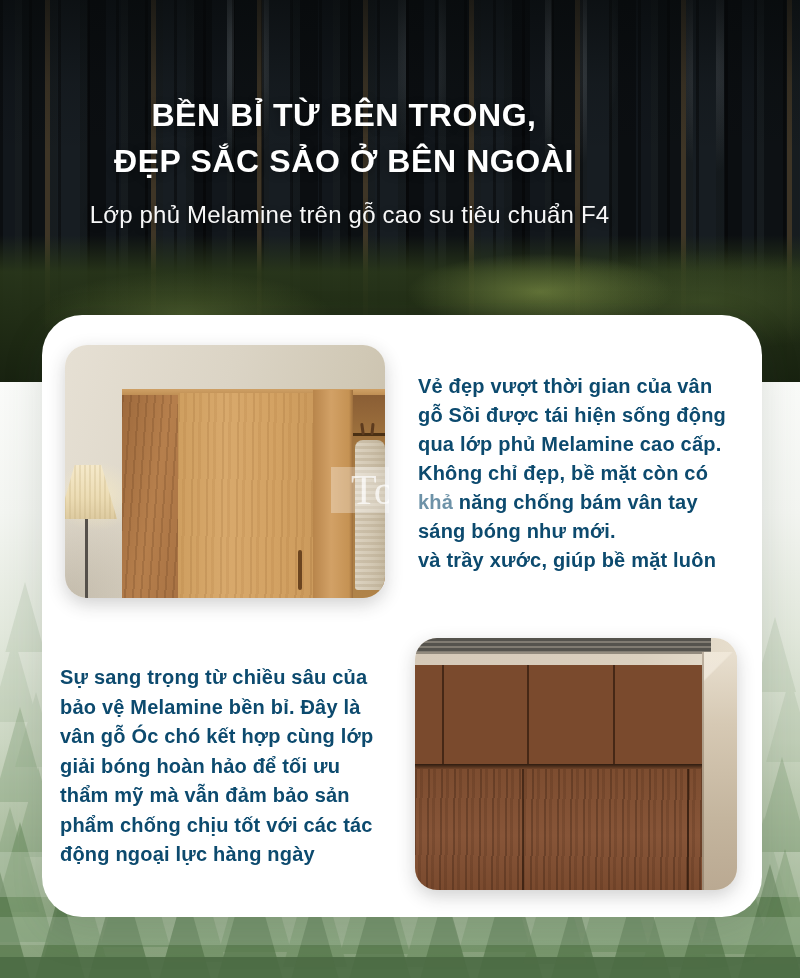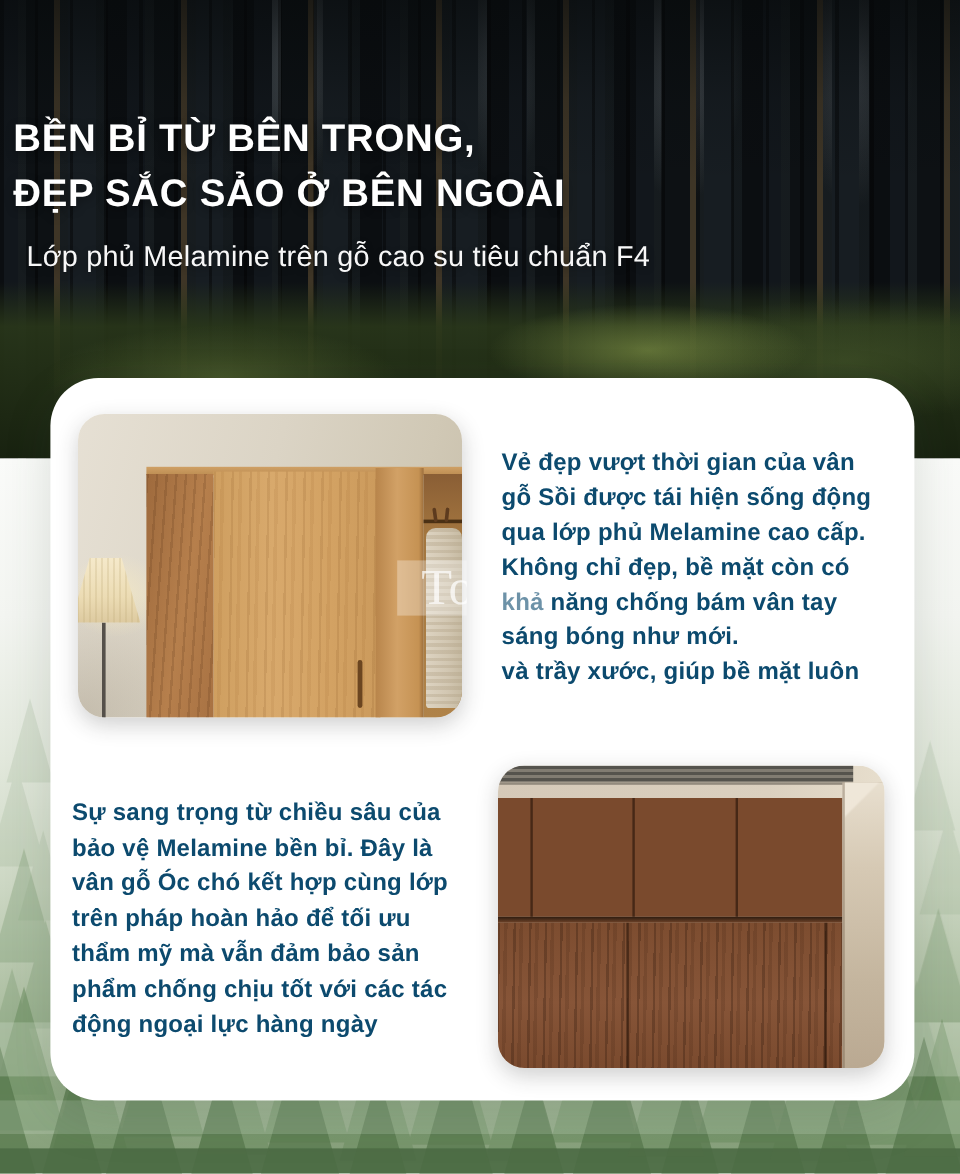--- a/index.html
+++ b/index.html
@@ -35,23 +35,22 @@
       #161b1e;
   }
   
   .bg-bottom{
     position:absolute;left:0;top:382px;width:800px;height:596px;
     background:linear-gradient(180deg,#fafbf9 0%,#f3f5f1 22%,#e2e8dc 42%,#ccd7c3 60%,#aec0a3 76%,#93ab87 88%,#849e78 100%);
   }
   .bg-bottom svg{position:absolute;left:0;top:0;}
   
   .hero{
-    position:absolute;left:0;top:92px;width:688px;color:#ffffff;z-index:3;
+    position:absolute;left:0;top:92px;width:688px;text-align:center;color:#ffffff;z-index:3;
     text-shadow:0 2px 8px rgba(0,0,0,0.35);
-    margin-left:11px;
   }
   .hero-line{font-size:32px;line-height:46px;font-weight:800;letter-spacing:0.6px;}
   .hero-sub{margin-top:14px;font-size:24px;line-height:34px;font-weight:400;letter-spacing:0.2px;opacity:0.97;padding-left:11px;}
   
   .card{
     position:absolute;left:42px;top:315px;width:720px;height:602px;z-index:2;
     background:#ffffff;border-radius:40px;box-shadow:0 14px 40px rgba(55,75,55,0.16);
   }
   .photo{position:absolute;overflow:hidden;border-radius:22px;box-shadow:0 6px 18px rgba(40,40,40,0.22);}
   
@@ -225,21 +224,21 @@
       <div class="tline">Không chỉ đẹp, bề mặt còn có</div>
       <div class="tline">khả năng chống bám vân tay</div>
       <div class="tline">sáng bóng như mới.</div>
       <div class="tline">và trầy xước, giúp bề mặt luôn</div>
     </div>
 
     <div class="para para-walnut">
       <div class="tline">Sự sang trọng từ chiều sâu của</div>
       <div class="tline">bảo vệ Melamine bền bỉ. Đây là</div>
       <div class="tline">vân gỗ Óc chó kết hợp cùng lớp</div>
-      <div class="tline">trên pháp hoàn hảo để tối ưu</div>
+      <div class="tline">giải bóng hoàn hảo để tối ưu</div>
       <div class="tline">thẩm mỹ mà vẫn đảm bảo sản</div>
       <div class="tline">phẩm chống chịu tốt với các tác</div>
       <div class="tline">động ngoại lực hàng ngày</div>
     </div>
 
     <div class="photo photo-walnut">
       <div class="wp-ceiling"></div>
       <div class="wp-vent"></div>
       <div class="wp-upper">
         <div class="wp-seam" style="left:27px;"></div>

